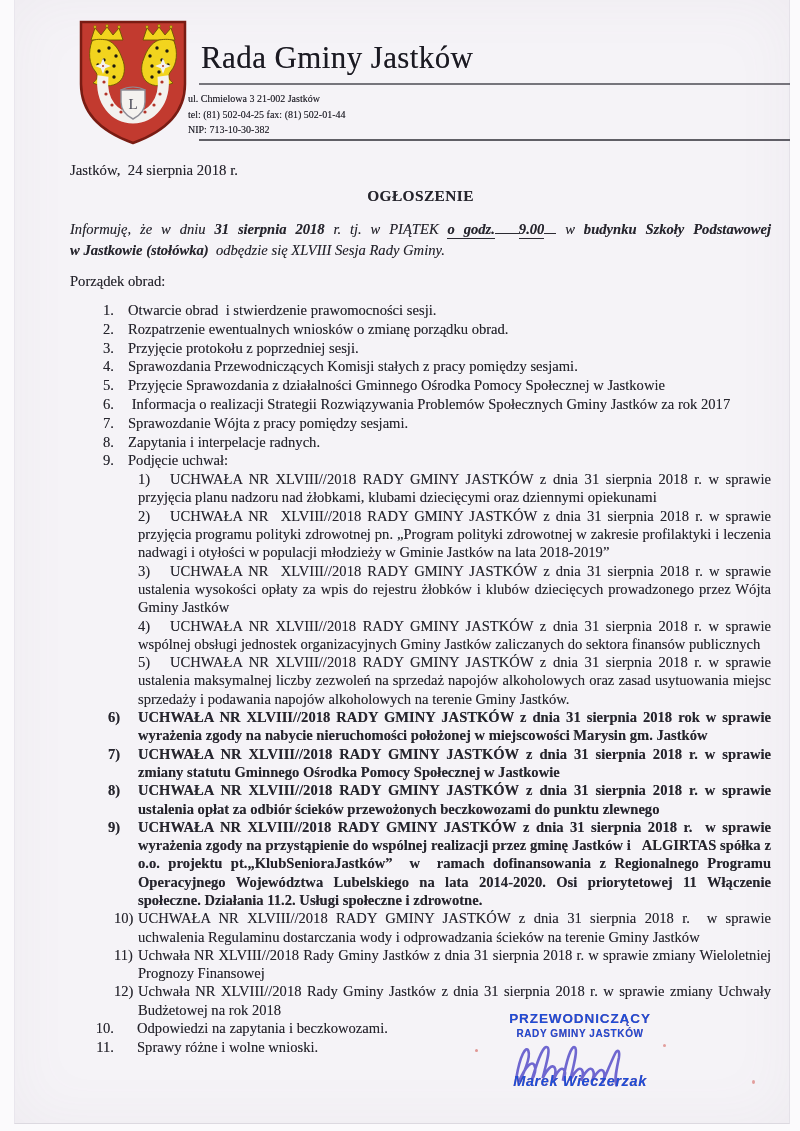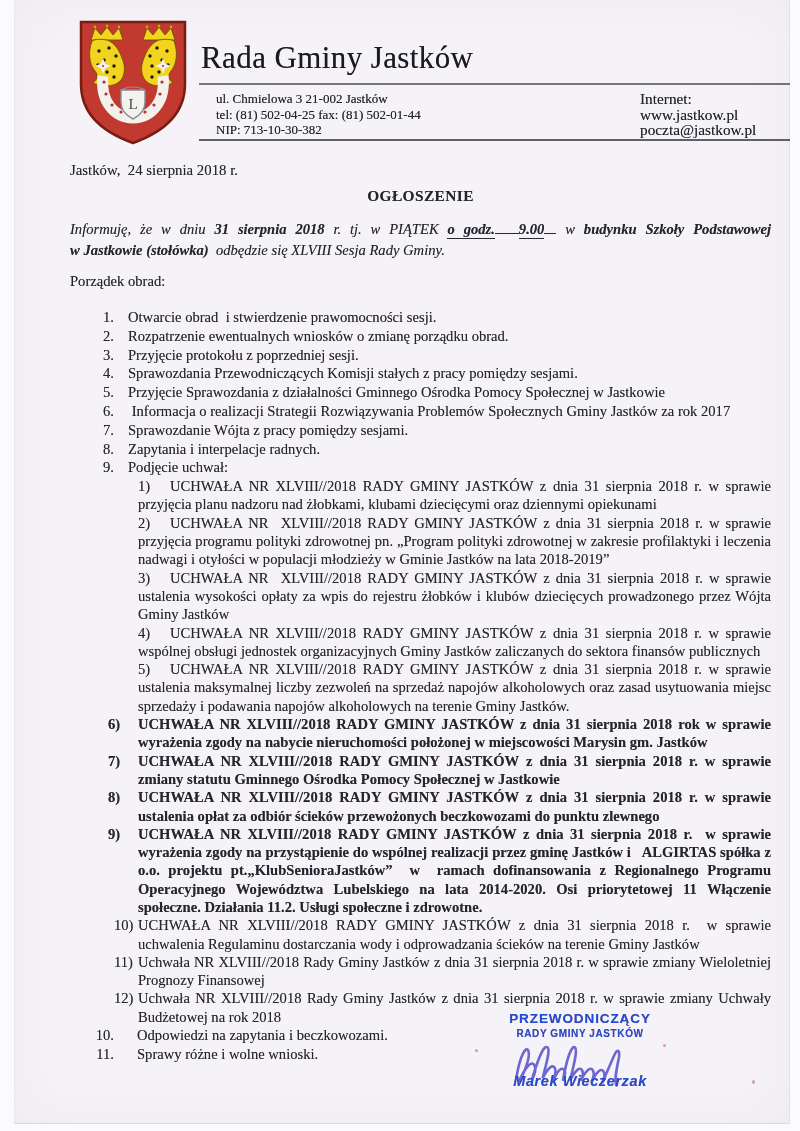--- a/index.html
+++ b/index.html
@@ -20,42 +20,42 @@
   
   .crest{position:absolute;left:74px;top:16px;width:118px;height:132px;}
   .org-title{
     position:absolute;left:201px;top:40px;
     font-size:31px;letter-spacing:0.4px;color:#1b1a22;
     text-shadow:0 0 0.5px rgba(27,26,34,0.55);
   }
   .rule{position:absolute;left:199px;width:591px;background:#45444c;}
   .rule1{top:83px;height:2px;opacity:.72;}
   .rule2{top:139px;height:2px;opacity:.85;}
-  .addr{position:absolute;left:216px;top:91px;font-size:13px;line-height:15.7px;color:#222129;
+  .addr{position:absolute;left:188px;top:91px;font-size:10px;line-height:15.7px;color:#222129;
         text-shadow:0 0 0.4px rgba(30,30,40,0.5);}
   .addr div{height:15.7px;}
   .net{position:absolute;left:640px;top:91px;font-size:15.3px;line-height:15.7px;color:#222129;
        text-shadow:0 0 0.4px rgba(30,30,40,0.5);}
   .net div{height:15.7px;}
   
   .content{
     position:absolute;left:70px;top:161px;width:701px;
     font-size:14.6px;color:#26252d;
     text-shadow:0 0 0.4px rgba(35,35,45,0.45);
   }
   .dateline{font-size:14.8px;line-height:19px;}
   .doc-title{text-align:center;font-weight:700;font-size:15.4px;letter-spacing:0.4px;margin-top:6px;line-height:20px;}
   .intro{margin-top:13px;font-style:italic;}
   .intro-line{line-height:21px;}
   .intro-line.jl{text-align:justify;text-align-last:justify;white-space:nowrap;}
   .b{font-weight:700;}
   .u{border-bottom:1.4px solid #2b2a32;padding-bottom:1px;}
   .gap{display:inline-block;}
   .agenda-label{margin-top:11px;line-height:19px;}
-  .agenda{margin-top:17px;}
+  .agenda{margin-top:10px;}
   .item{line-height:18.8px;}
   .item .n{display:inline-block;}
   .main .n{width:44px;text-align:right;margin-right:14px;}
   .main.wide .n{margin-right:23px;}
   .sub{margin-left:68px;text-align:justify;line-height:18.3px;}
   .sub.a .n{width:32px;}
   .sub.b{text-indent:-30px;}
   .sub.b .n{width:30px;text-indent:0;}
   .sub.c{text-indent:-24px;}
   .sub.c .n{width:24px;text-indent:0;}
@@ -151,25 +151,20 @@
       </g>
     </g>
   </svg>
 
   <div class="org-title">Rada Gminy Jastków</div>
   <div class="rule rule1"></div>
   <div class="addr">
     <div>ul. Chmielowa 3 21-002 Jastków</div>
     <div>tel: (81) 502-04-25   fax: (81) 502-01-44</div>
     <div>NIP: 713-10-30-382</div>
-  </div>
-  <div class="net">
-    <div>Internet:</div>
-    <div>www.jastkow.pl</div>
-    <div>poczta@jastkow.pl</div>
   </div>
   <div class="rule rule2"></div>
 
   <div class="content">
     <div class="dateline">Jastków,&nbsp; 24 sierpnia 2018 r.</div>
     <div class="doc-title">OGŁOSZENIE</div>
     <div class="intro" id="intro">
         <div class="intro-line jl"><span>Informuję, że w dniu </span><span class="b">31 sierpnia 2018</span><span> r. tj. w PIĄTEK </span><span class="b u">o godz.</span><span class="u gap" style="width: 24px;"></span><span class="b u">9.00</span><span class="u gap" style="width: 12px;"></span><span> w </span><span class="b">budynku Szkoły Podstawowej</span></div>
         <div class="intro-line"><span class="b">w Jastkowie (stołówka)</span><span>&nbsp; odbędzie się XLVIII Sesja Rady Gminy.</span></div>
       </div>

